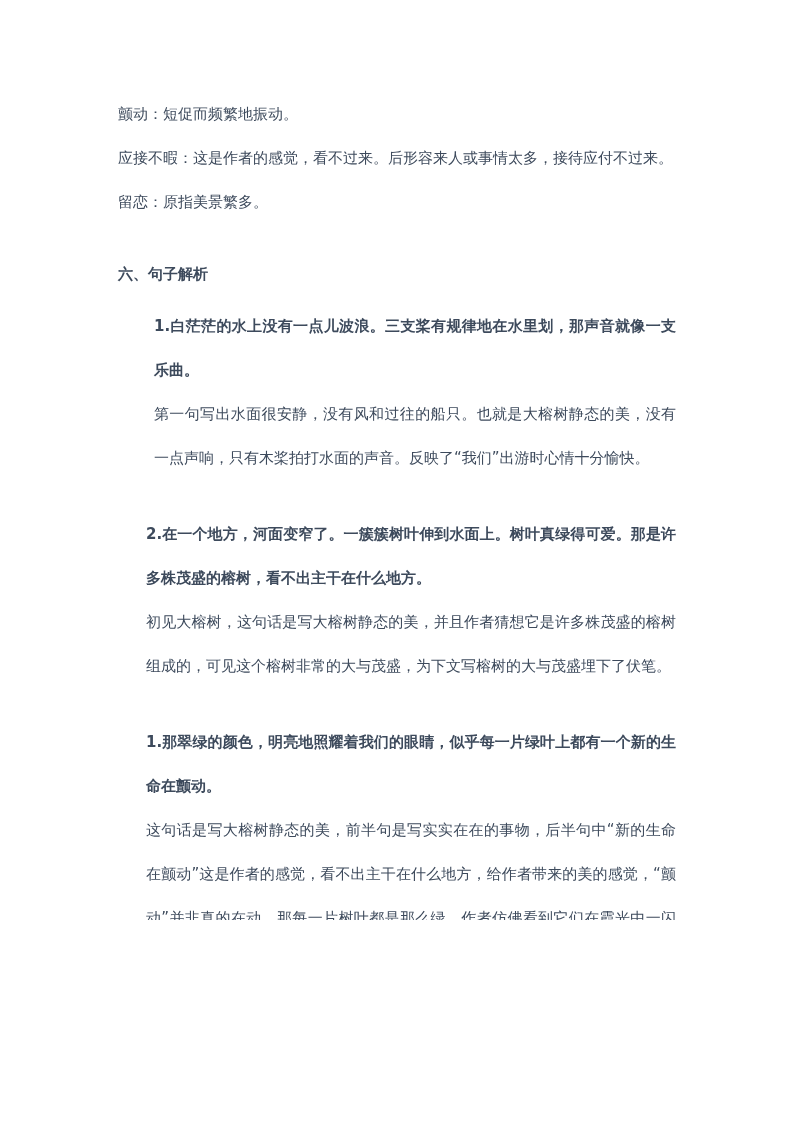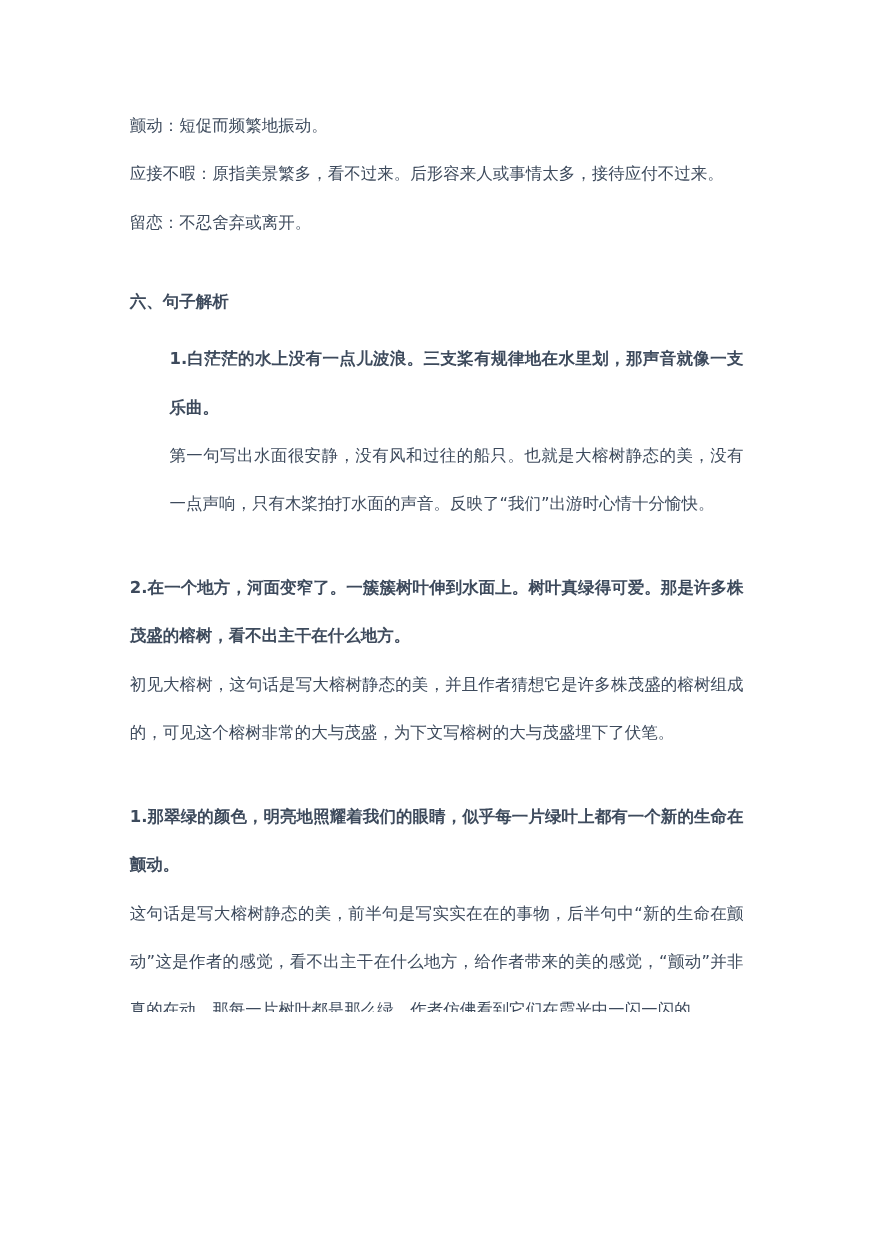--- a/index.html
+++ b/index.html
@@ -36,33 +36,34 @@
   p.heading {
     margin-top: 28px;
     font-weight: bold;
   }
   .item-first {
     margin-top: 8px;
     margin-left: 36px;
   }
   .item {
     margin-top: 32px;
+    margin-left: 28px;
   }
 </style>
 </head>
 <body>
 
 <div class="page">
   <div class="content">
 
     <p class="para">颤动：短促而频繁地振动。</p>
 
-    <p class="para">应接不暇：原指美景繁多，看不过来。后形容来人或事情太多，接待应付不过来。</p>
+    <p class="para">应接不暇：这是作者的感觉，看不过来。后形容来人或事情太多，接待应付不过来。</p>
 
-    <p class="para">留恋：不忍舍弃或离开。</p>
+    <p class="para">留恋：原指美景繁多。</p>
 
     <p class="para heading">六、句子解析</p>
 
     <div class="item-first">
       <p class="para bold">1.白茫茫的水上没有一点儿波浪。三支桨有规律地在水里划，那声音就像一支乐曲。</p>
       <p class="para">第一句写出水面很安静，没有风和过往的船只。也就是大榕树静态的美，没有一点声响，只有木桨拍打水面的声音。反映了“我们”出游时心情十分愉快。</p>
     </div>
 
     <div class="item">
       <p class="para bold">2.在一个地方，河面变窄了。一簇簇树叶伸到水面上。树叶真绿得可爱。那是许多株茂盛的榕树，看不出主干在什么地方。</p>

